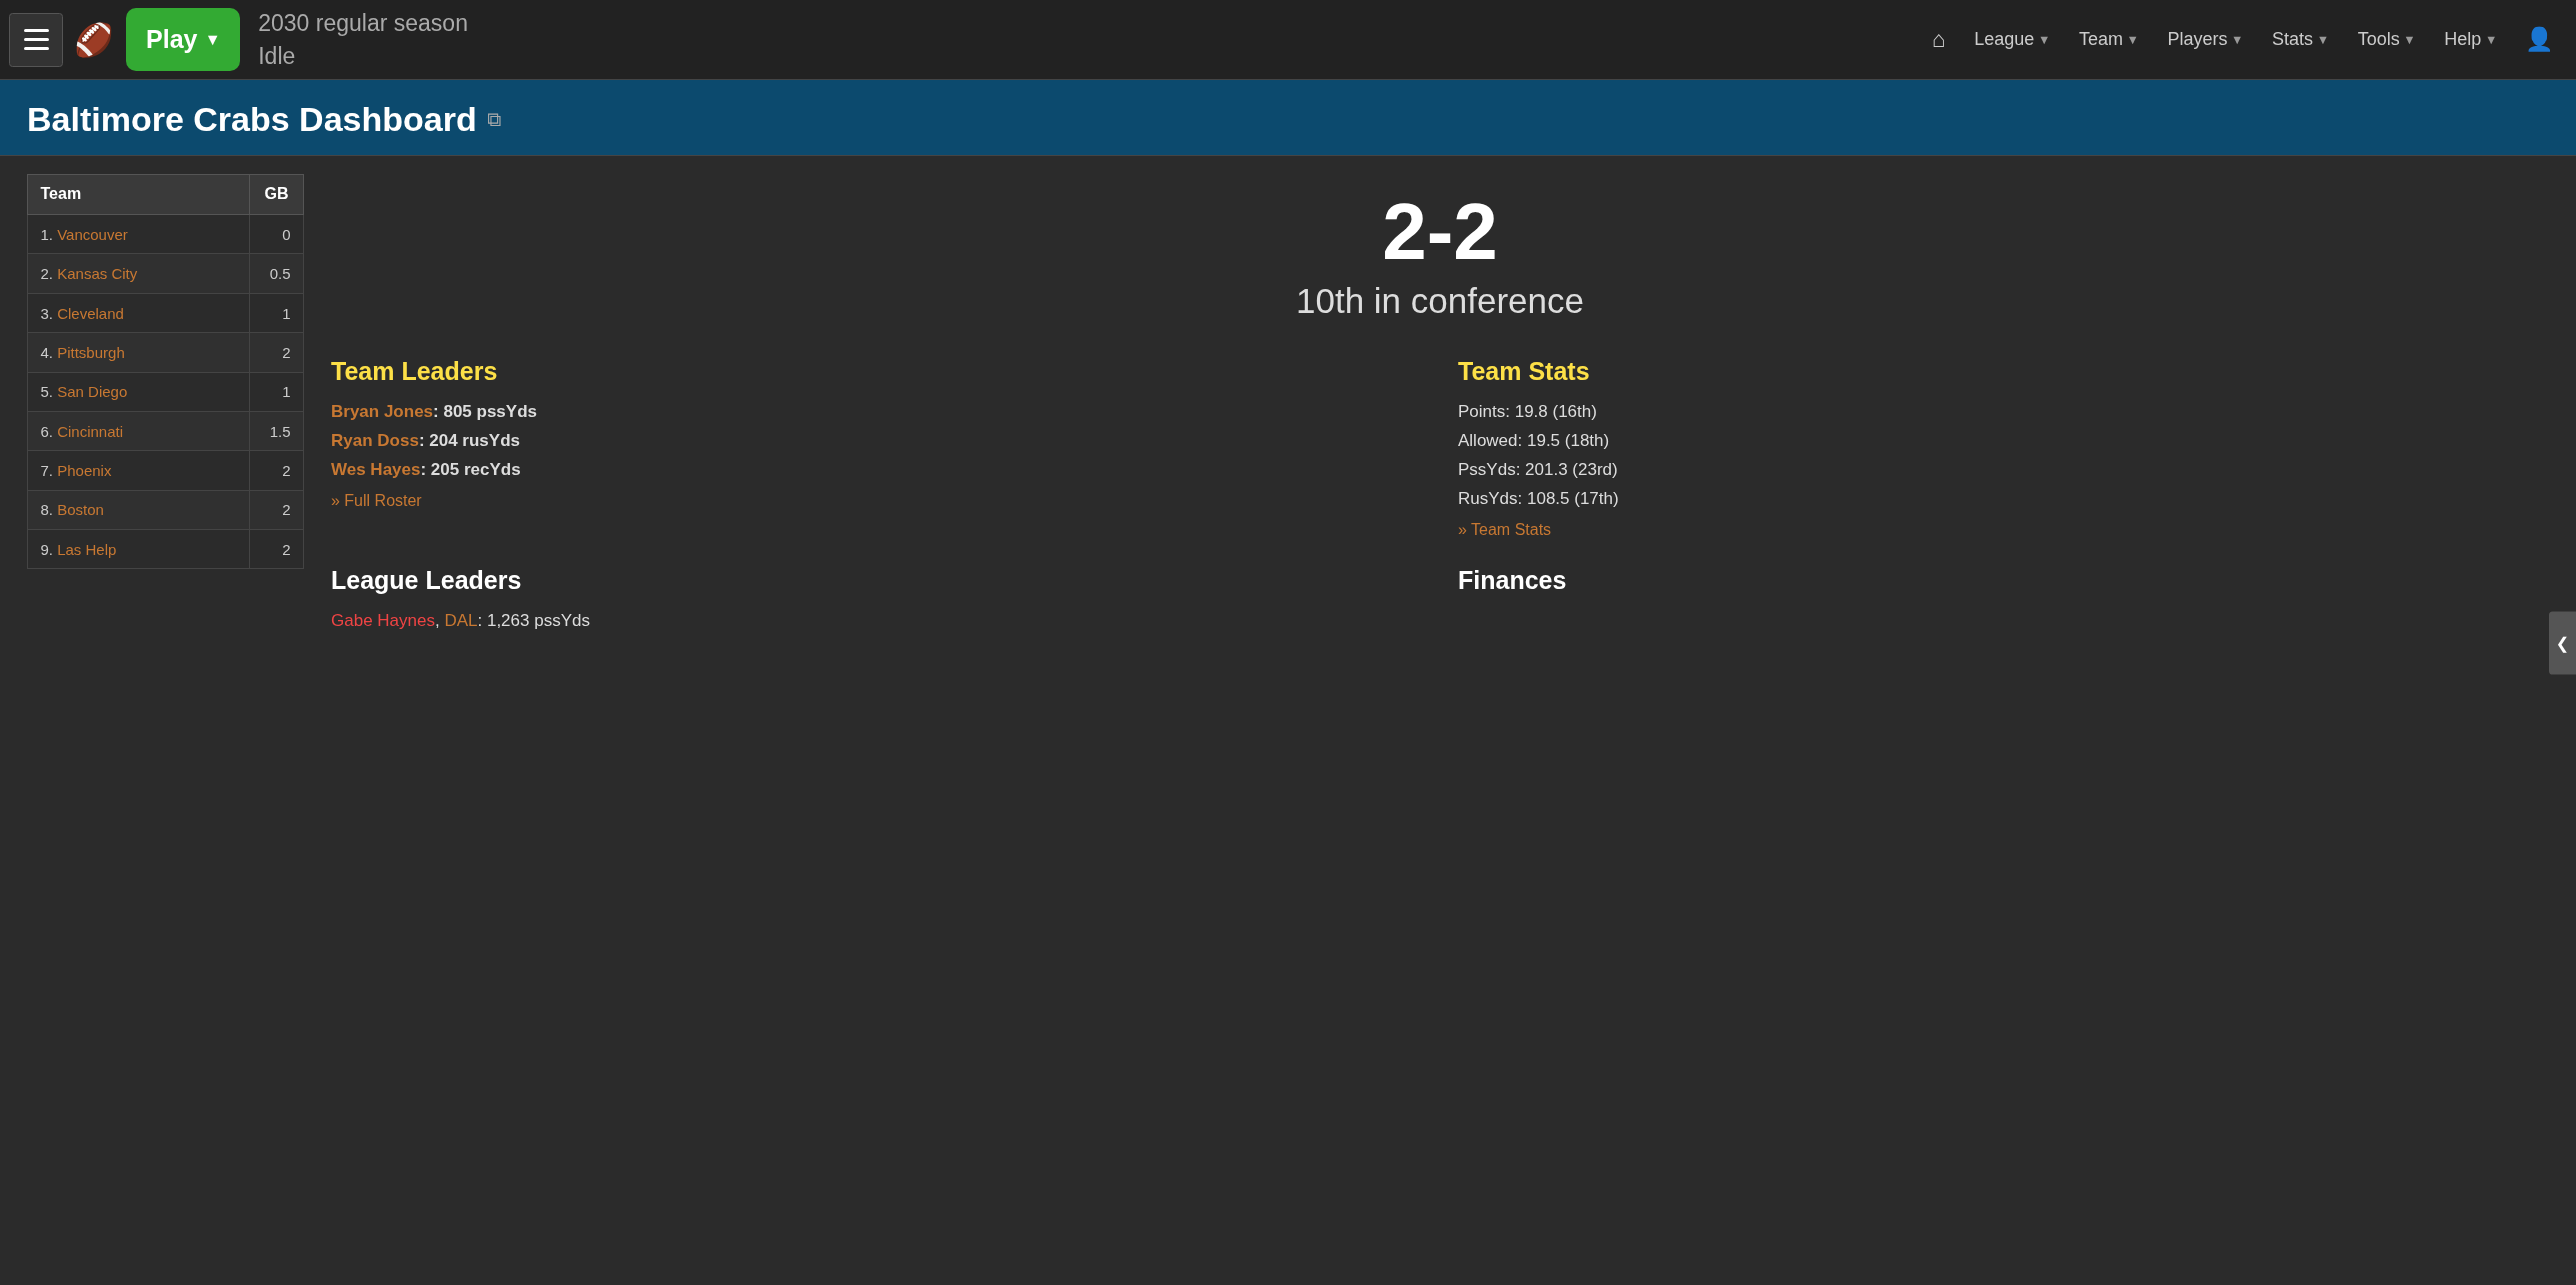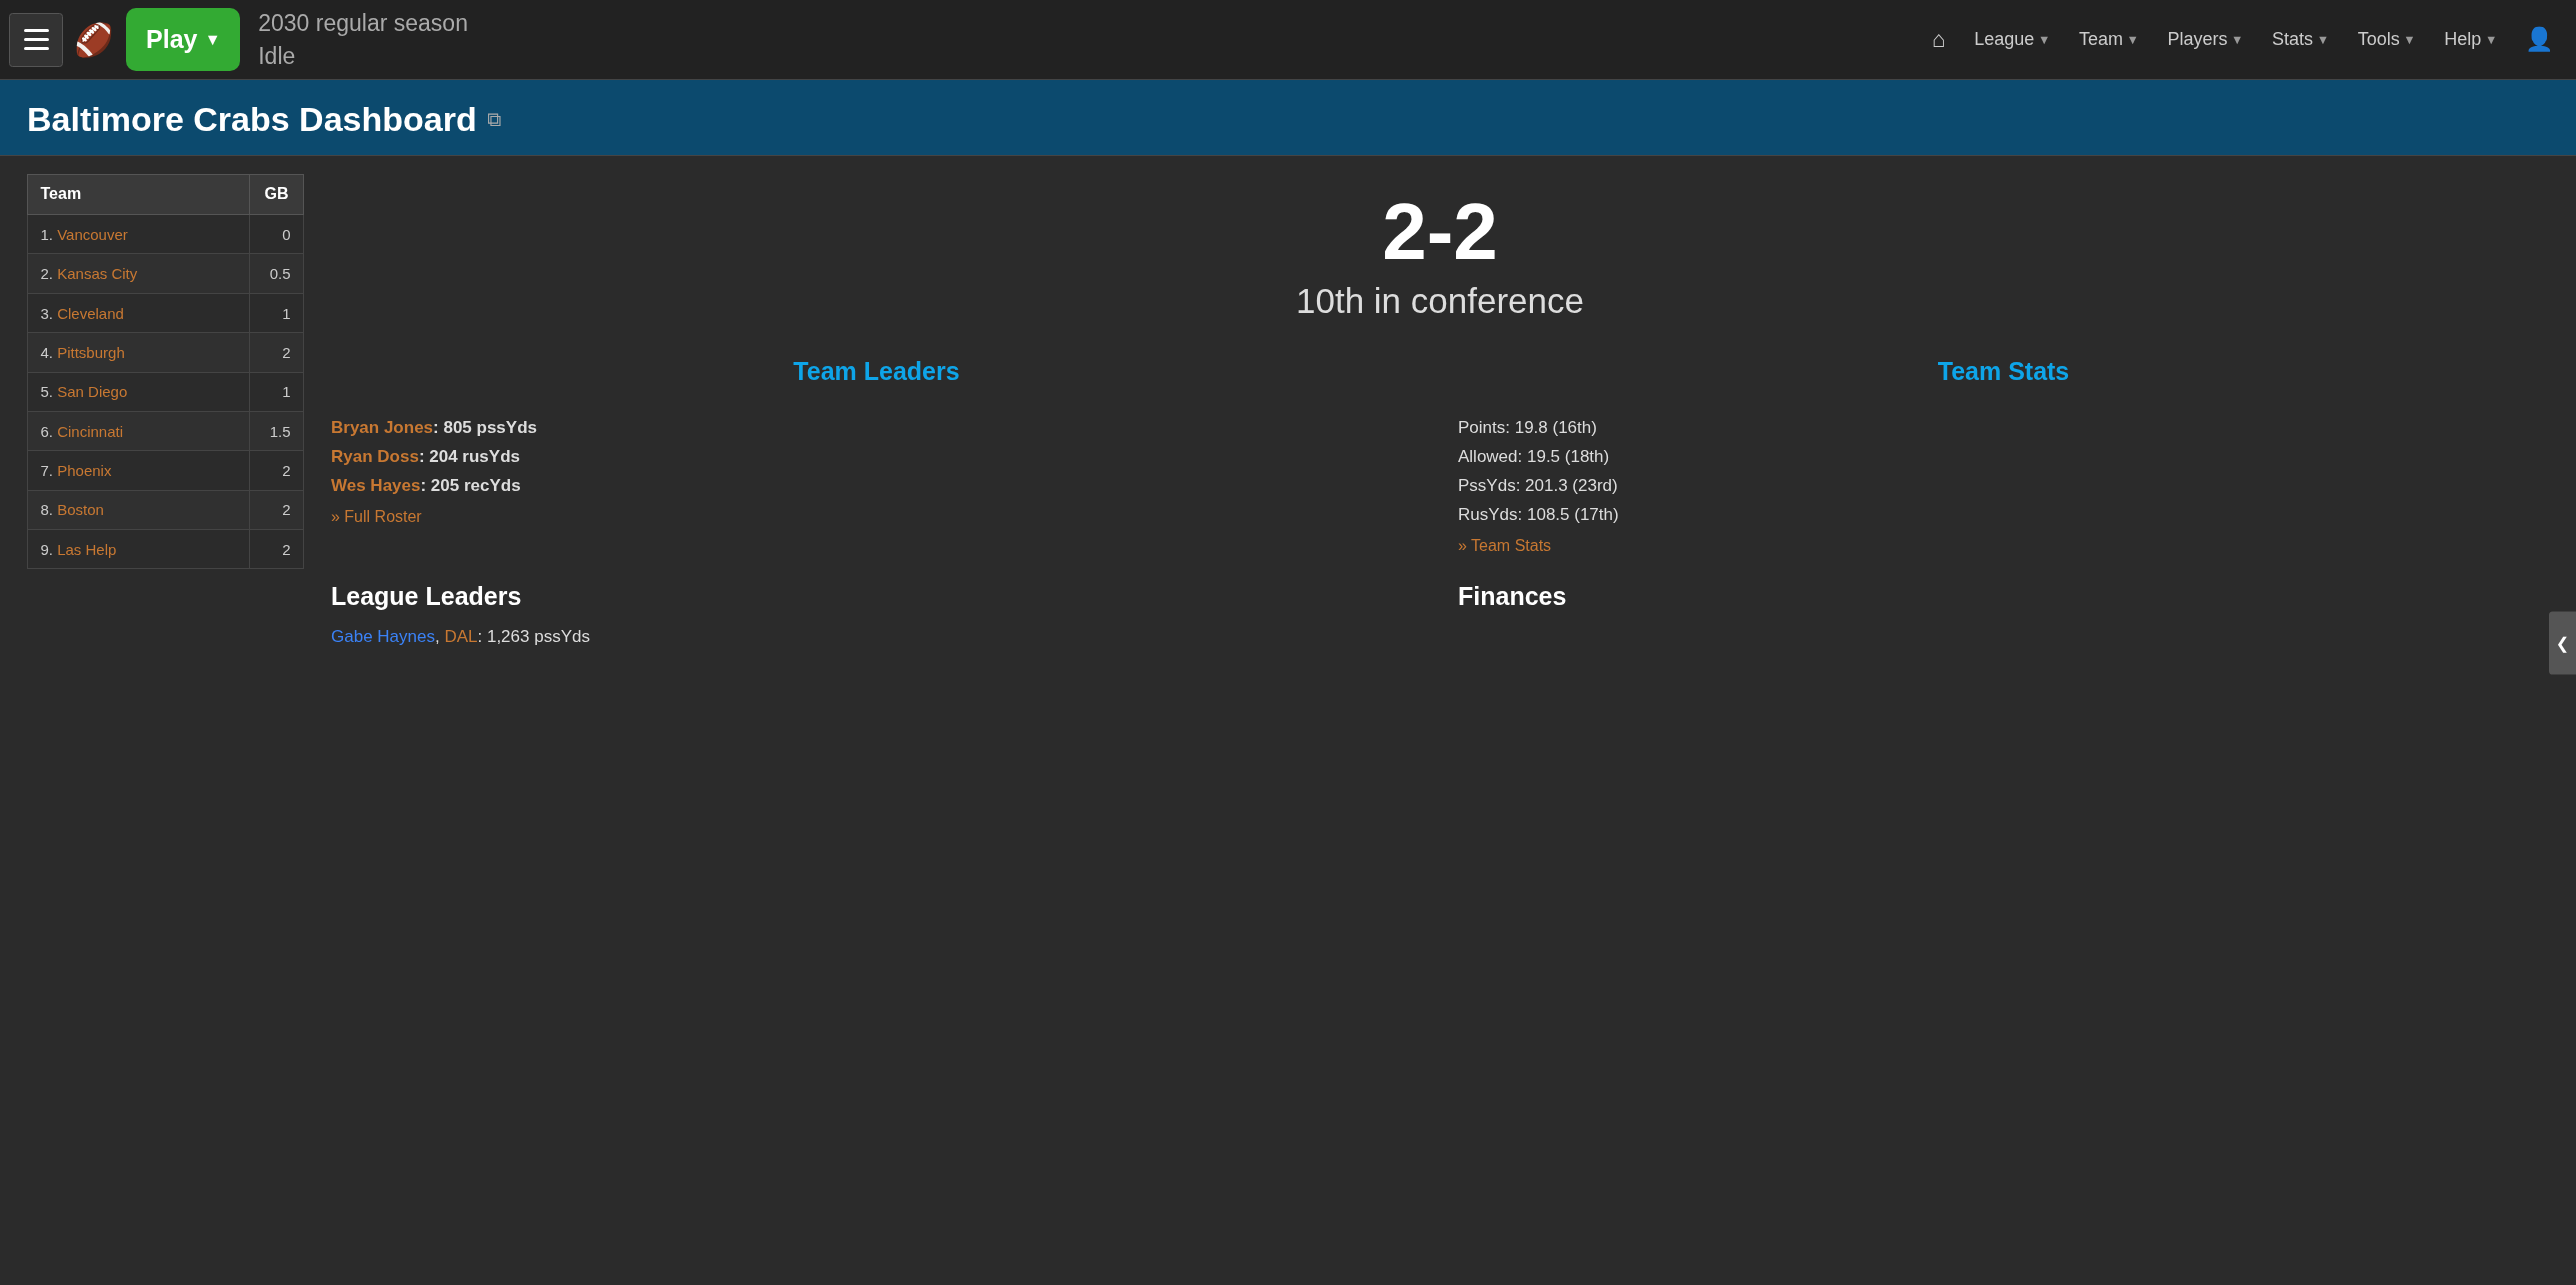--- a/index.html
+++ b/index.html
@@ -218,23 +218,22 @@
     .stats-row {
       display: flex;
       gap: 36px;
     }
     .stats-col {
       flex: 1;
     }
     .stats-col h2 {
       font-size: 25px;
       font-weight: bold;
-      color: #0ea5e9;
-      margin-bottom: 32px;
-      text-align: center;
+      color: #fde047;
+      margin-bottom: 16px;
     }
     .leader-item {
       font-size: 17px;
       margin-bottom: 9px;
       color: #ddd;
       font-weight: bold;
     }
     .leader-item .player-link {
       color: #c87832;
       cursor: pointer;
@@ -273,21 +272,21 @@
       font-weight: bold;
       color: #fff;
       margin-bottom: 16px;
     }
     .league-leader-item {
       font-size: 17px;
       color: #ddd;
       margin-bottom: 9px;
     }
     .league-leader-item .player-link {
-      color: #3b82f6;
+      color: #ef4444;
       cursor: pointer;
       text-align: center;
     }
     .league-leader-item .team-abbr {
       color: #c87832;
     }
   </style>
 </head>
 <body>
 

